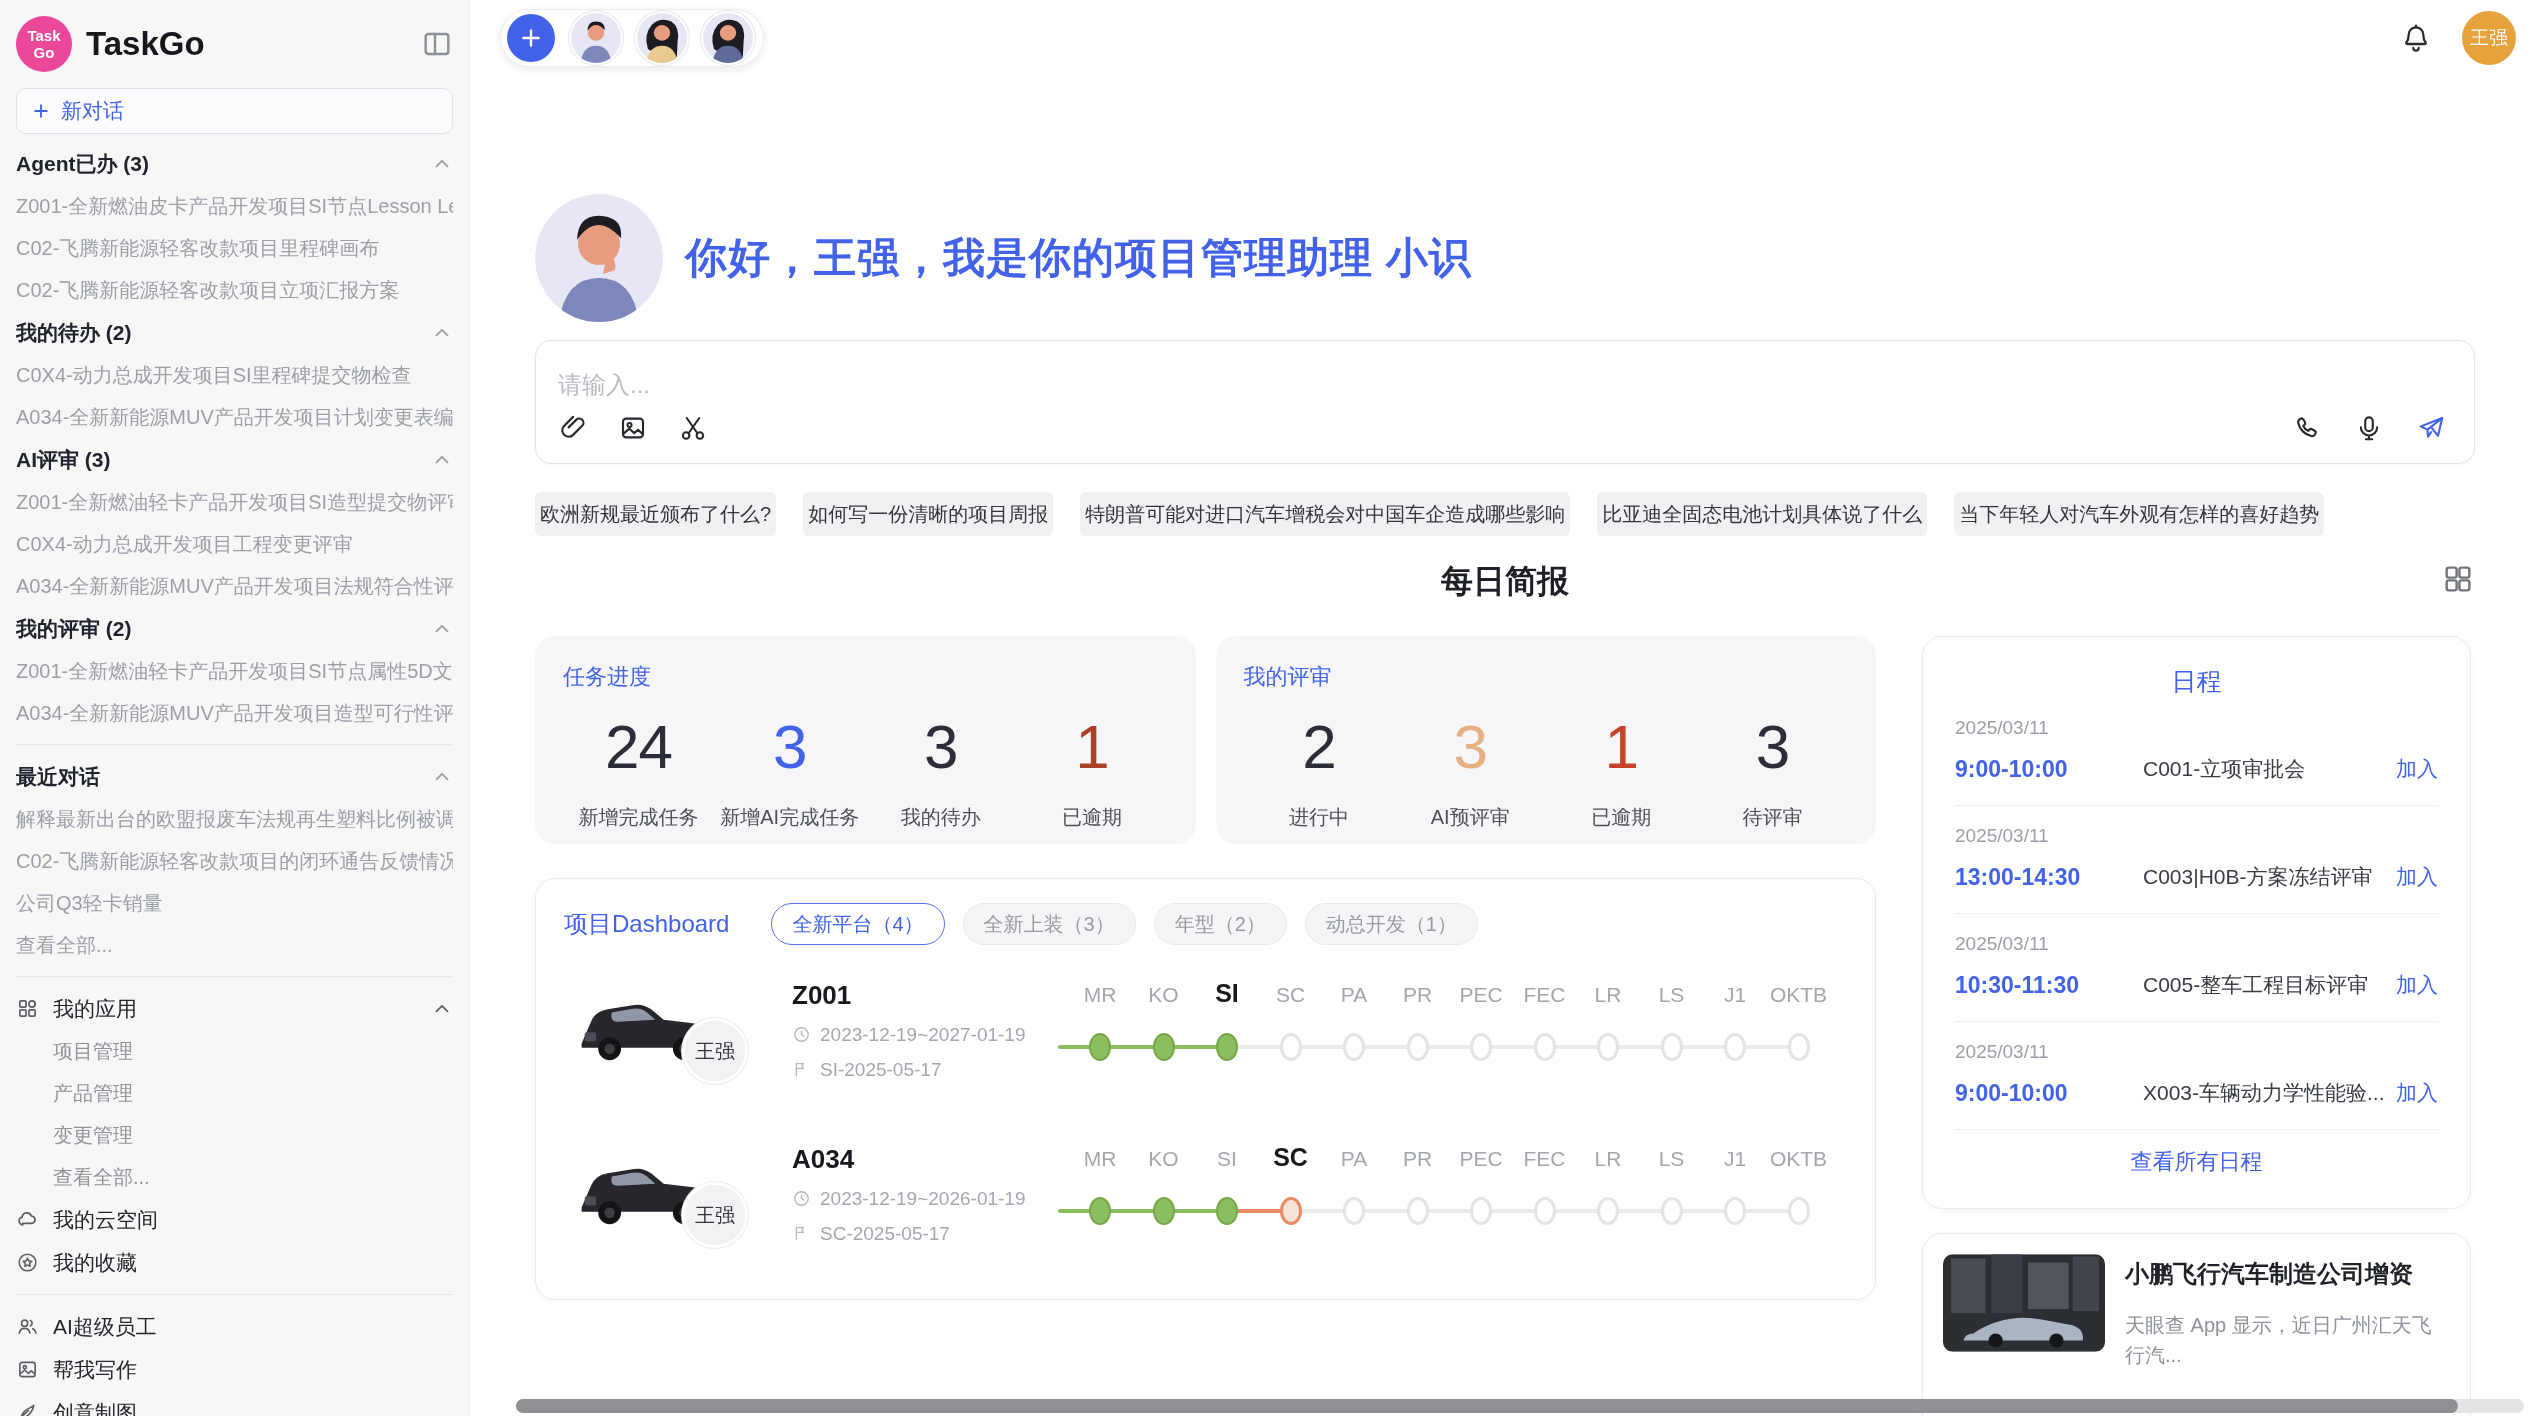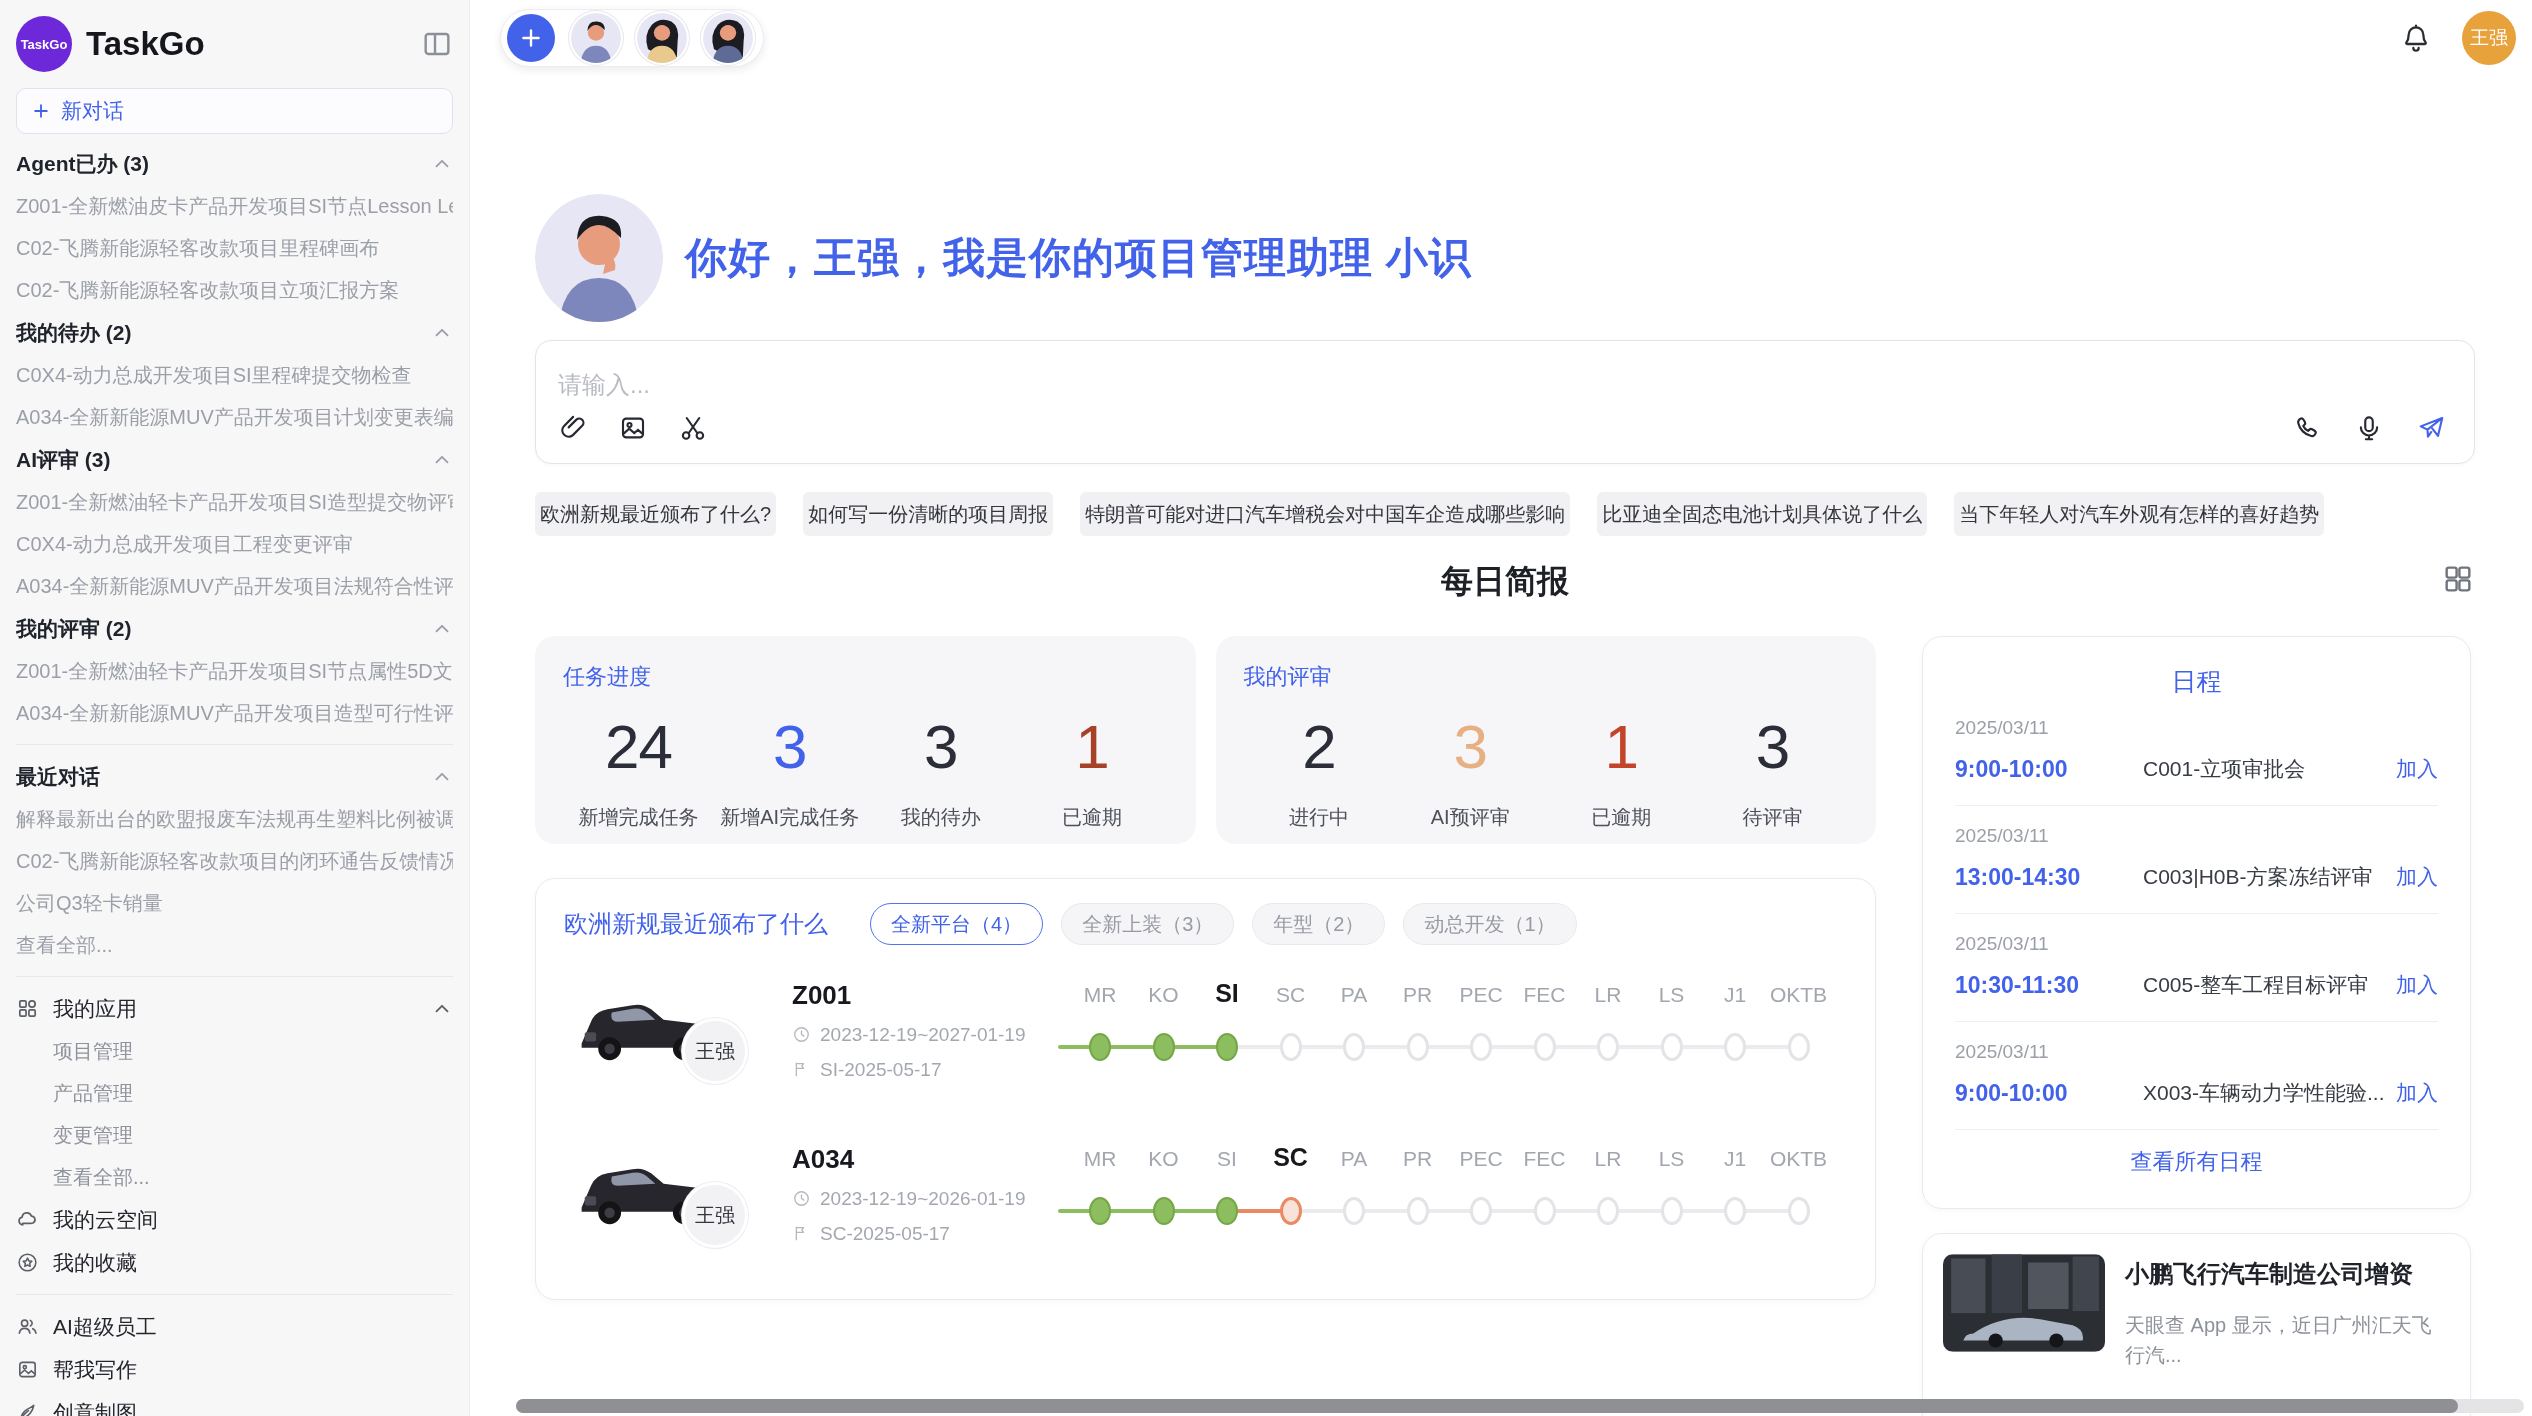--- a/index.html
+++ b/index.html
@@ -7,23 +7,23 @@
     font-family:"Liberation Sans","DejaVu Sans",sans-serif; color:#1f232a; }
   .app { display:flex; width:2532px; height:1416px; }
   [data-interactable="true"] { cursor:pointer; }
   .ic { display:inline-flex; flex:none; }
   .ic svg { width:100%; height:100%; }
 
   
   .sidebar { width:470px; flex:none; background:#f7f7f8; border-right:1px solid #ececf0;
     padding:12px 16px 0; display:flex; flex-direction:column; overflow:hidden; }
   .side-head { display:flex; align-items:center; height:64px; }
-  .logo { width:56px; height:56px; border-radius:50%; background:#6d28d9; color:#fff;
-    display:flex; flex-direction:row; align-items:center; justify-content:center;
-    font-size:13px; line-height:17px; font-weight:600; flex:none; }
+  .logo { width:56px; height:56px; border-radius:50%; background:#ec4899; color:#fff;
+    display:flex; flex-direction:column; align-items:center; justify-content:center;
+    font-size:15px; line-height:17px; font-weight:600; flex:none; }
   .side-title { font-size:33px; font-weight:700; color:#15171c; margin-left:14px; flex:1; }
   .panel-ic { width:32px; height:32px; color:#8b8f97; }
   .new-chat { margin-top:12px; height:46px; border:1px solid #e1e1ea; background:#fcfcfe;
     border-radius:10px; display:flex; align-items:center; gap:10px; padding:0 14px;
     color:#4262ea; font-size:21px; flex:none; }
   .new-chat .ic { width:20px; height:20px; color:#4262ea; }
   .side-scroll { flex:1; overflow:hidden; margin-top:8px; }
   .side-sec-head { display:flex; align-items:center; height:43px; }
   .sec-title { font-size:21px; font-weight:600; color:#1f232b; }
   .side-sec-head .ic { width:22px; height:22px; color:#9b9fa7; margin-left:auto; }
@@ -467,21 +467,21 @@
                   <div class="sc-cell" data-interactable="false">
                     <div class="sc-val" data-interactable="false" style="color: rgb(43, 46, 56);">3</div>
                     <div class="sc-label" data-interactable="false">待评审</div>
                   </div>
                 </div>
               </div>
             </div>
 
           <div class="dash-card" data-interactable="false">
             <div class="dash-head" data-interactable="false">
-              <div class="dash-title" data-interactable="false">欧洲新规最近颁布了什么</div>
+              <div class="dash-title" data-interactable="false">项目Dashboard</div>
               <div class="dash-tabs" id="dashTabs" data-interactable="false">
                   <div class="dash-tab active" data-interactable="true">全新平台（4）</div>
                   <div class="dash-tab" data-interactable="true">全新上装（3）</div>
                   <div class="dash-tab" data-interactable="true">年型（2）</div>
                   <div class="dash-tab" data-interactable="true">动总开发（1）</div>
                 </div>
             </div>
             <div id="projList" data-interactable="false">
                 <div class="proj-row" data-interactable="true">
                   <div class="proj-media" data-interactable="false"><span class="truck" data-interactable="false">

